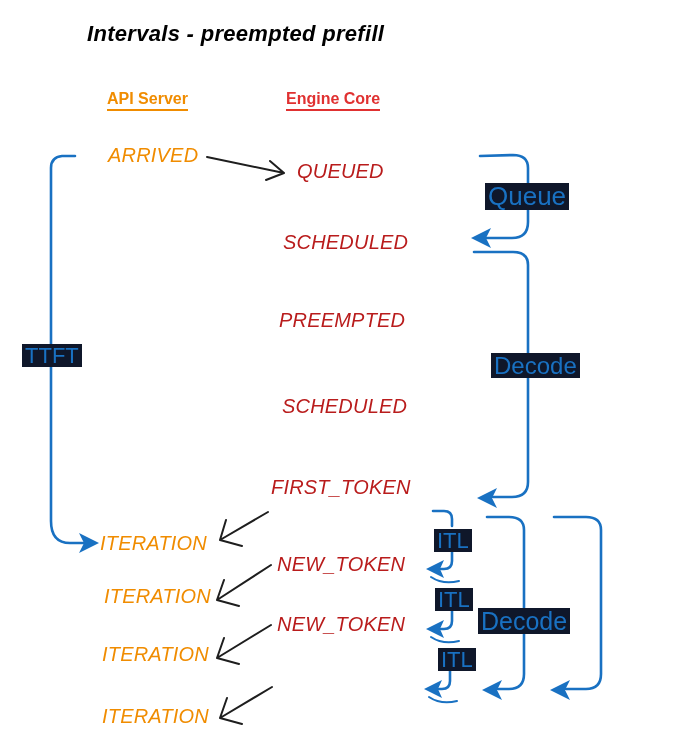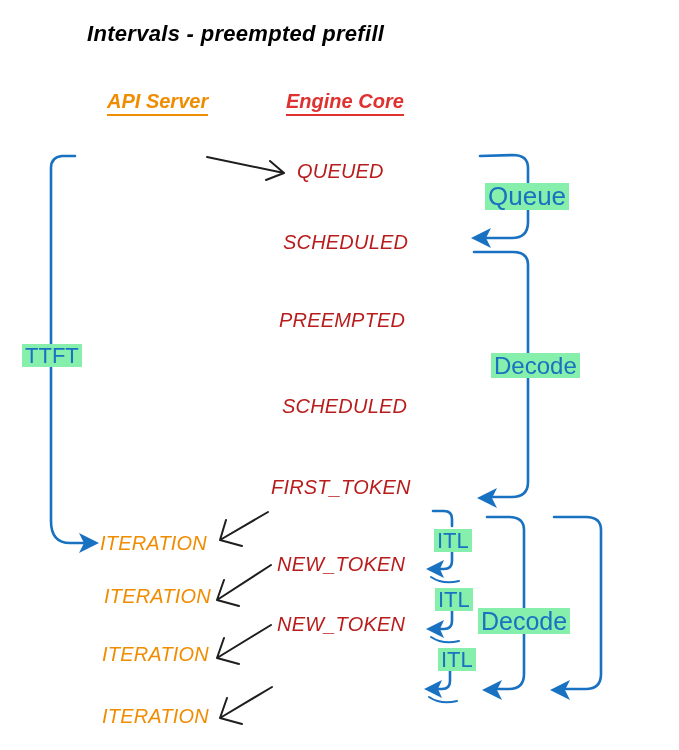--- a/index.html
+++ b/index.html
@@ -5,34 +5,34 @@
   html,body { margin:0; padding:0; background:#ffffff; }
   .canvas {
     position:relative; width:679px; height:750px; background:#ffffff;
     font-family:"Liberation Sans", sans-serif; overflow:hidden;
   }
   .title {
     position:absolute; font-style:italic; font-weight:700; font-size:22px;
     color:#000000; white-space:nowrap; z-index:2; letter-spacing:0.3px;
   }
   .hdr {
-    position:absolute; font-style:italic; font-weight:700; font-size:20px;
+    position:absolute; font-weight:700; font-size:16px;
     white-space:nowrap; border-bottom:2px solid currentColor; padding-bottom:1px;
     z-index:2;
   }
   .hdr.orange { color:#f08c00; }
   .hdr.red { color:#e03131; }
   .ev {
     position:absolute; font-style:italic; font-weight:400; font-size:20px;
     white-space:nowrap; z-index:2; letter-spacing:0.2px;
   }
   .ev.orange { color:#f08c00; }
   .ev.red { color:#b91c1c; }
   .blab {
-    position:absolute; color:#1971c2; background:#86efac; padding:0 3px;
+    position:absolute; color:#1971c2; background:#0f172a; padding:0 3px;
     white-space:nowrap; z-index:3; line-height:1.05; font-weight:400;
   }
   svg.overlay { position:absolute; left:0; top:0; z-index:1; }
   svg .blue-line { stroke:#1971c2; stroke-width:2.6; fill:none; stroke-linecap:round; stroke-linejoin:round; }
   svg .blue-thin { stroke:#1971c2; stroke-width:2; fill:none; stroke-linecap:round; }
   svg .blue-head { fill:#1971c2; stroke:none; }
   svg .black-line { stroke:#1e1e1e; stroke-width:2; fill:none; stroke-linecap:round; stroke-linejoin:round; }
 </style>
 </head>
 <body>
@@ -100,20 +100,21 @@
     <g>
       <path class="black-line" d="M272,687 L220,718 M220,718 L227,698 M220,718 L242,724"></path>
     </g>
   </svg>
 
   <div class="title" style="left:87px; top:21px;">Intervals - preempted prefill</div>
 
   <div class="hdr orange" style="left:107px; top:90px;">API Server</div>
   <div class="hdr red" style="left:286px; top:90px;">Engine Core</div>
 
+  <div class="ev orange" style="left:108px; top:144px;">ARRIVED</div>
   <div class="ev orange" style="left:100px; top:532px;">ITERATION</div>
   <div class="ev orange" style="left:104px; top:585px;">ITERATION</div>
   <div class="ev orange" style="left:102px; top:643px;">ITERATION</div>
   <div class="ev orange" style="left:102px; top:705px;">ITERATION</div>
 
   <div class="ev red" style="left:297px; top:160px;">QUEUED</div>
   <div class="ev red" style="left:283px; top:231px;">SCHEDULED</div>
   <div class="ev red" style="left:279px; top:309px;">PREEMPTED</div>
   <div class="ev red" style="left:282px; top:395px;">SCHEDULED</div>
   <div class="ev red" style="left:271px; top:476px;">FIRST_TOKEN</div>

